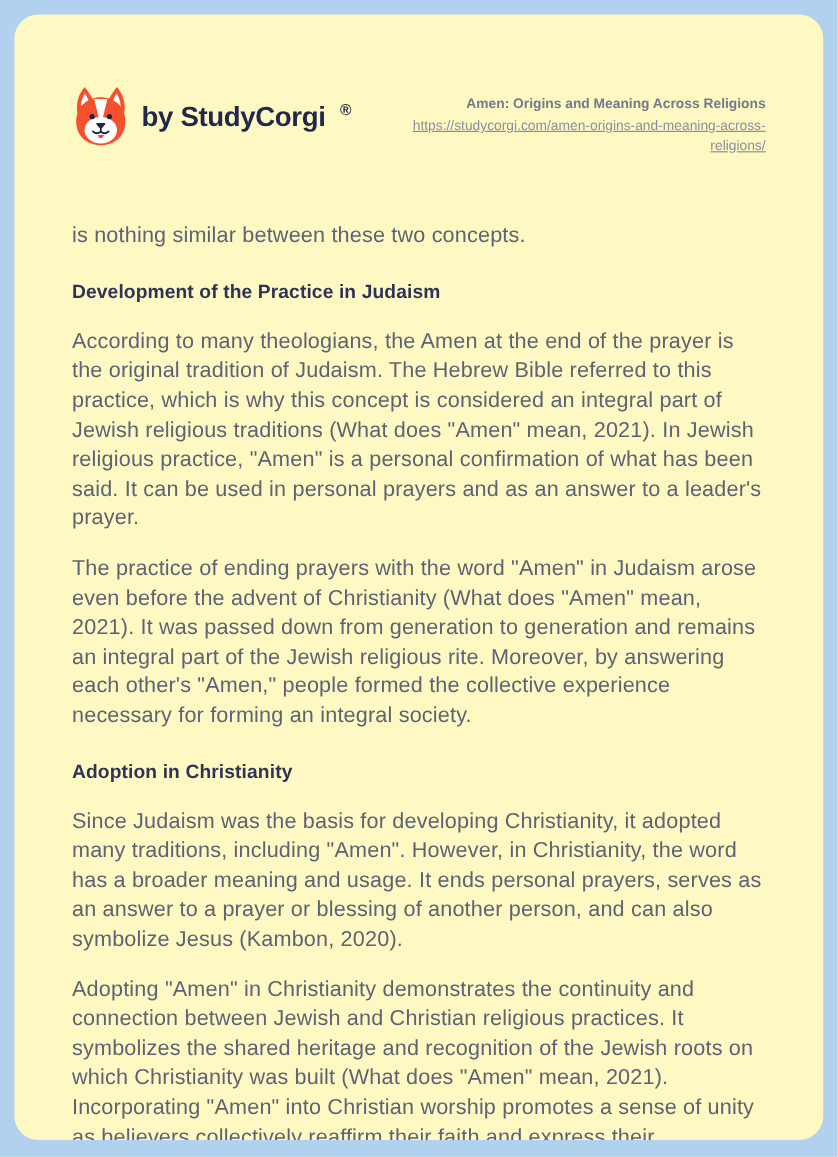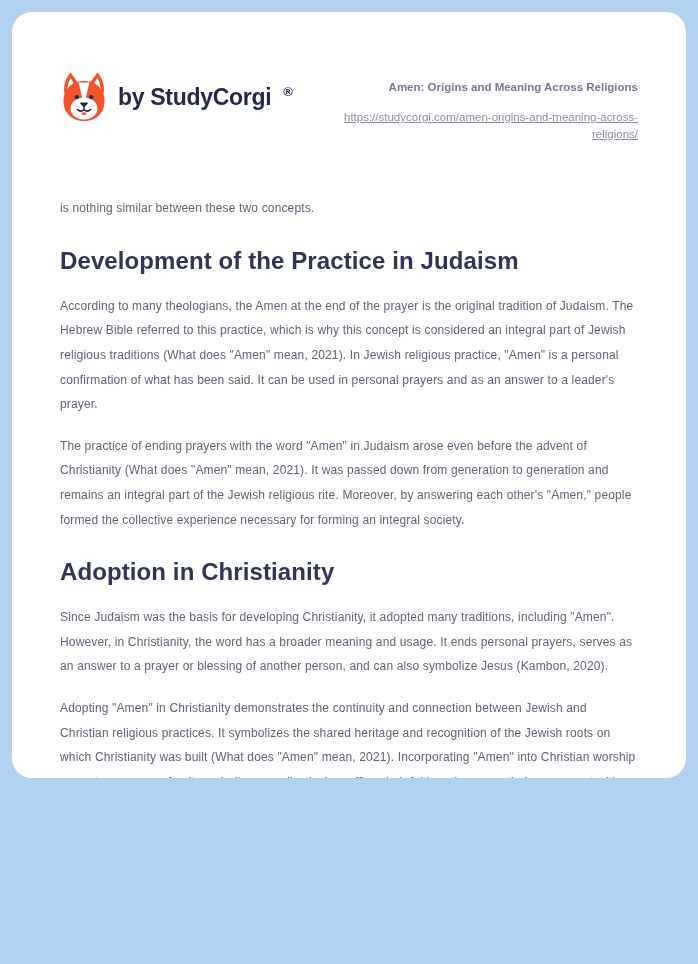--- a/index.html
+++ b/index.html
@@ -6,22 +6,22 @@
   body {
     width: 698px; height: 964px;
     font-family: "Liberation Sans", sans-serif;
     background: #b1d1ef;
     position: relative;
     overflow: hidden;
   }
   .card {
     position: absolute;
     left: 12px; top: 12px;
-    width: 674px; height: 766px;
-    background: #ffffff;
+    width: 674px; height: 938px;
+    background: #fef9c3;
     border-radius: 20px;
     box-sizing: border-box;
     padding: 60px 48px 17px 48px;
     overflow: hidden;
   }
   
   .hdr {
     display: flex;
     justify-content: space-between;
     align-items: flex-start;
@@ -52,41 +52,41 @@
   .doc-meta {
     width: 335px;
     text-align: right;
     margin-top: 8px;
   }
   .doc-title {
     font-size: 11.5px;
     font-weight: 700;
     color: #74798d;
     line-height: 1.3;
-    margin-bottom: 14px;
+    margin-bottom: 2px;
   }
   .doc-url {
     font-size: 11.5px;
     font-weight: 400;
     color: #8a8ea0;
     line-height: 1.45;
     word-break: break-word;
     text-decoration: underline;
   }
   
   .article { margin-top: 54px; }
   .article p {
-    font-size: 12px;
+    font-size: 18px;
     line-height: 24.6px;
     letter-spacing: 0.15px;
     color: #5d6374;
     margin: 0 0 17px 0;
   }
   .article h2 {
-    font-size: 24px;
+    font-size: 16px;
     font-weight: 700;
     color: #2f3357;
     letter-spacing: 0.1px;
     margin: 26px 0 19px 0;
   }
 </style>
 </head>
 <body>
 
 <div class="card">

